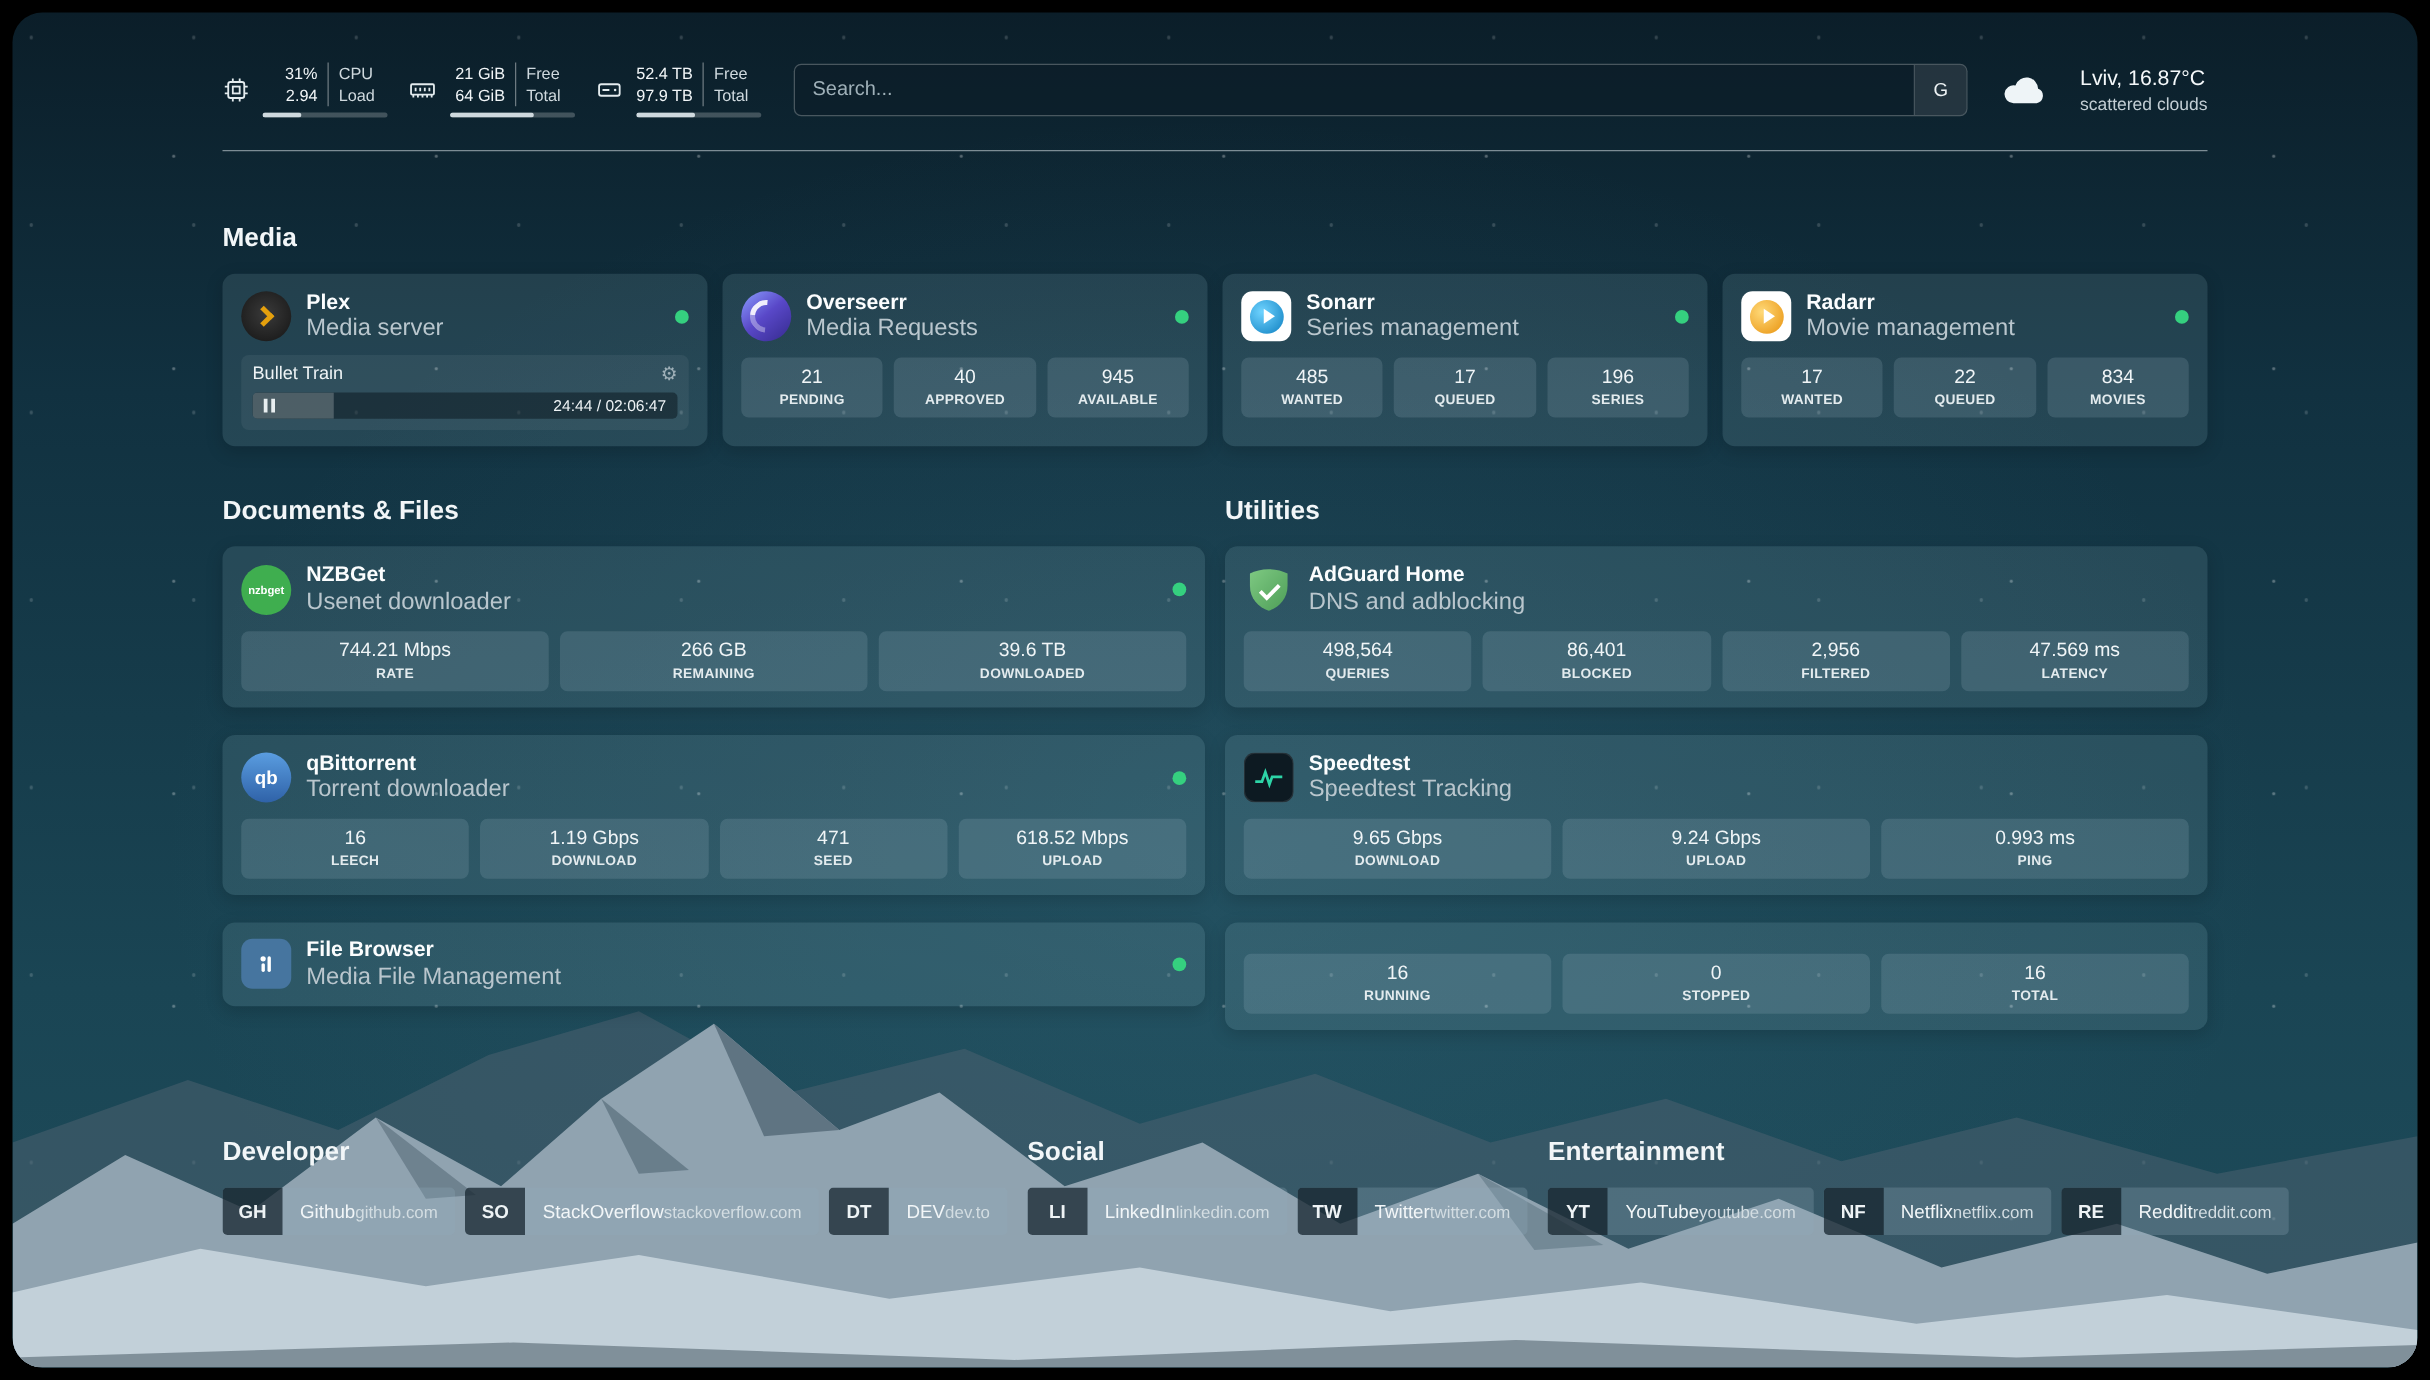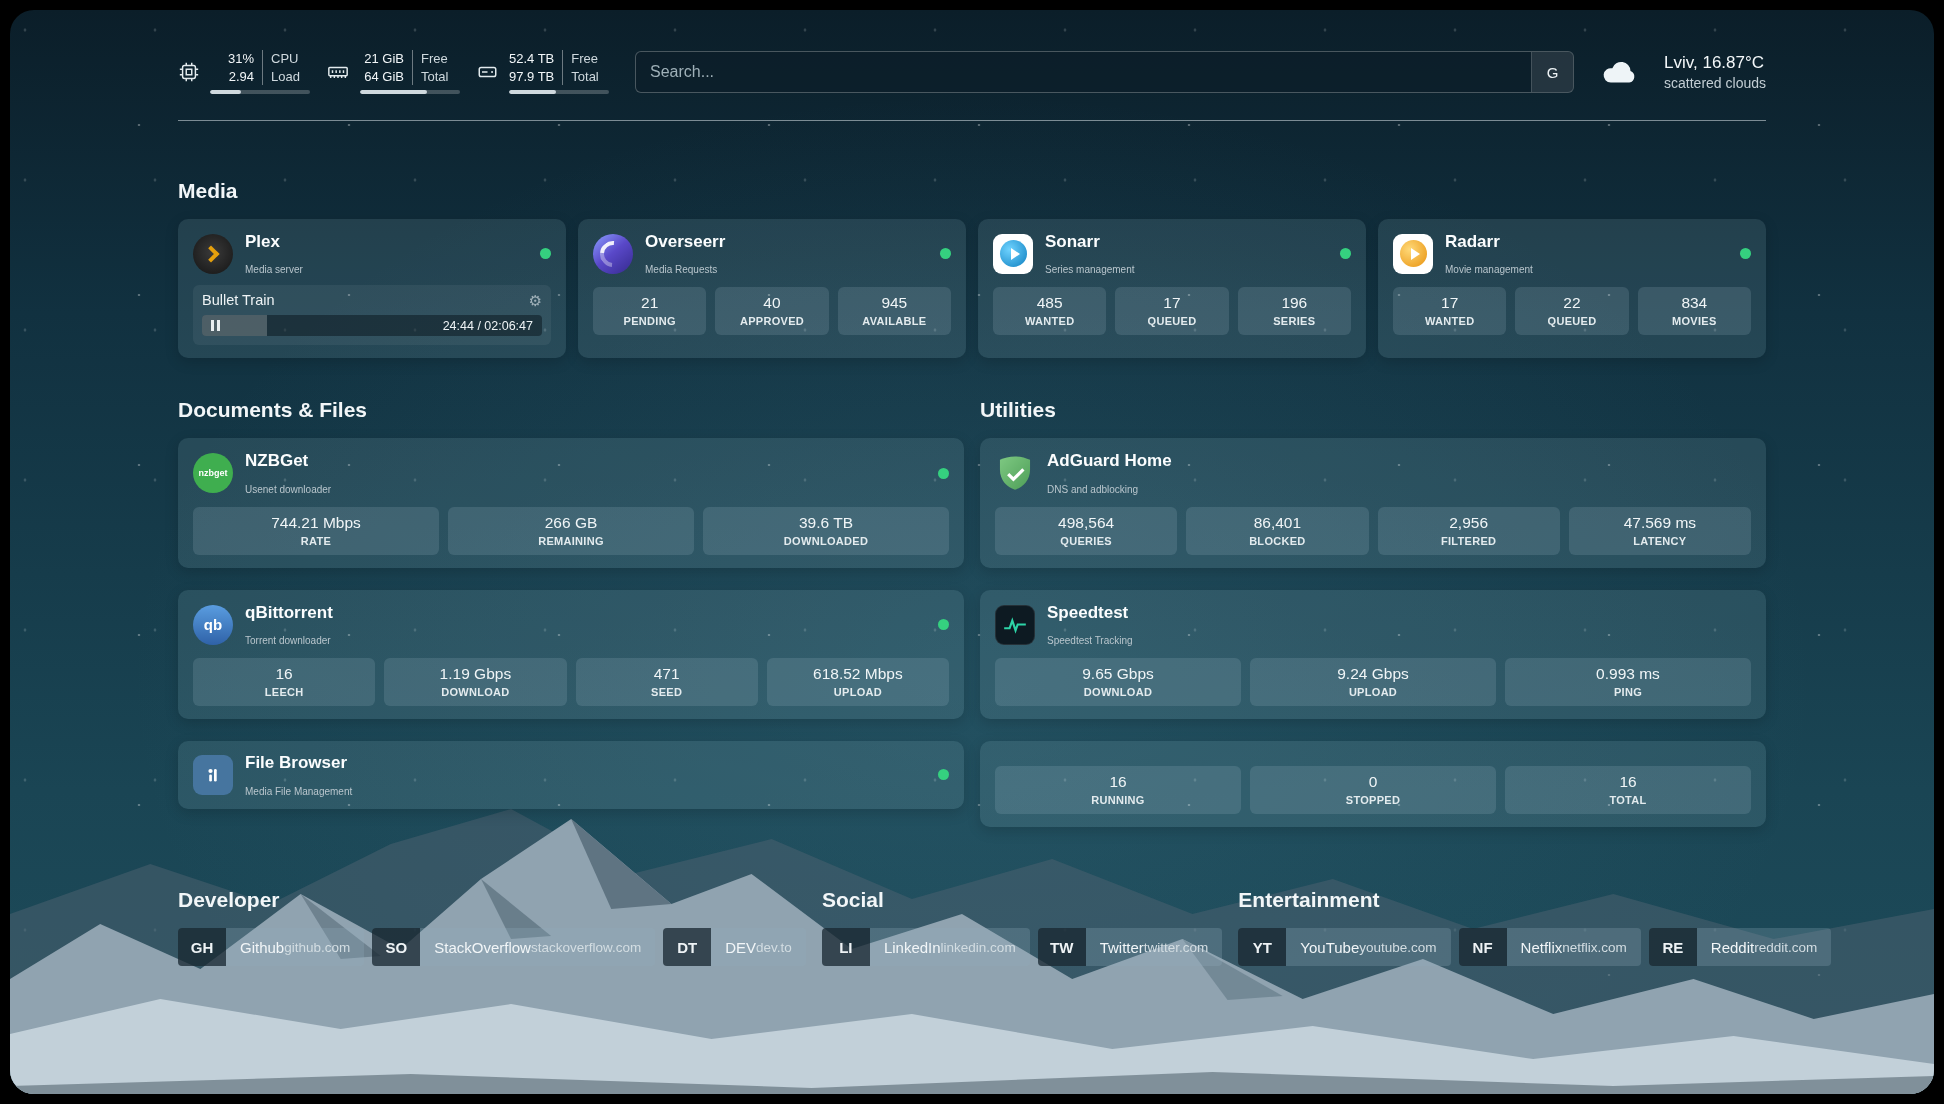--- a/index.html
+++ b/index.html
@@ -41,21 +41,21 @@
   .divider { margin-top:26px; border-bottom:1px solid rgba(235,244,248,0.5); }
 
   
   .section-title { font-size:21px; font-weight:700; color:#f2f6f8; margin-bottom:16px; }
   .media-section { margin-top:58px; }
   .media-grid { display:grid; grid-template-columns:repeat(4,1fr); gap:12px; }
 
   .card { background:rgba(170,205,220,0.13); border-radius:10px; padding:13px 15px; box-shadow:0 4px 14px rgba(0,0,0,0.16); }
   .card-head { display:flex; align-items:center; gap:12px; }
   .app-name { font-size:17px; font-weight:600; color:#fbfdfe; line-height:1.2; }
-  .app-sub { font-size:10px; color:#b9c6cd; margin-top:12px; }
+  .app-sub { font-size:19px; color:#b9c6cd; margin-top:0; }
   .dot { width:11px; height:11px; border-radius:50%; background:#35d07f; margin-left:auto; flex:0 0 auto; }
 
   .stats { display:flex; gap:9px; margin-top:12px; }
   .stat { flex:1; background:rgba(195,220,232,0.14); border-radius:6px; padding:7px 4px 8px; text-align:center; }
   .stat-value { font-size:15.5px; color:#f0f5f7; }
   .stat-label { font-size:11px; font-weight:700; letter-spacing:0.3px; color:#e3ebee; margin-top:3px; }
 
   
   .icon-circle { width:40px; height:40px; border-radius:50%; display:flex; align-items:center; justify-content:center; flex:0 0 auto; }
   .icon-square { width:40px; height:40px; border-radius:9px; display:flex; align-items:center; justify-content:center; flex:0 0 auto; }
@@ -87,21 +87,21 @@
   .np-fill { position:absolute; left:0; top:0; bottom:0; background:rgba(255,255,255,0.22); }
   .pause { width:9px; height:11px; border-left:3px solid #e8eef0; border-right:3px solid #e8eef0; position:relative; }
   .np-time { font-size:12.5px; color:#eef3f5; position:relative; }
 
   
   .mid-grid { display:grid; grid-template-columns:1fr 1fr; gap:16px; margin-top:40px; }
   .col-stack { display:flex; flex-direction:column; gap:22px; }
   .card.slim { padding:12px 15px; }
 
   
-  .bookmarks { display:grid; grid-template-columns:1fr 1fr 1fr; gap:16px; margin-top:61px; }
+  .bookmarks { display:grid; grid-template-columns:1fr 1fr 1fr; gap:16px; margin-top:86px; }
   .bm-list { display:flex; gap:8px; }
   .bm-row { display:flex; align-items:center; height:38px; background:rgba(145,172,188,0.26); border-radius:4px; overflow:hidden; cursor:pointer; }
   .bm-abbr { width:48px; align-self:stretch; display:flex; align-items:center; justify-content:center;
              background:rgba(10,24,32,0.68); font-weight:700; font-size:15px; color:#eef3f5; }
   .bm-name { margin-left:14px; font-size:15px; color:#f2f6f8; }
   .bm-url { margin-left:auto; margin-right:14px; font-size:13.5px; color:#d3dde2; }
 </style>
 </head>
 <body>
 

